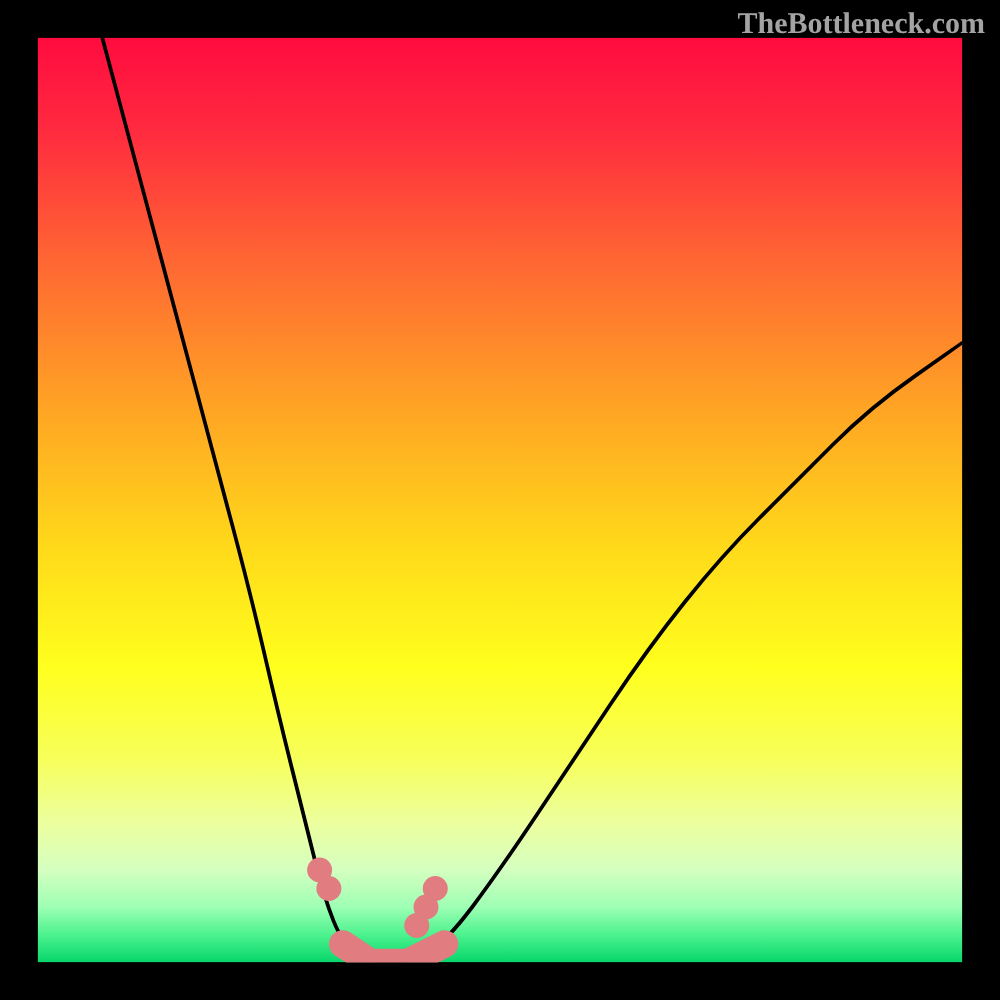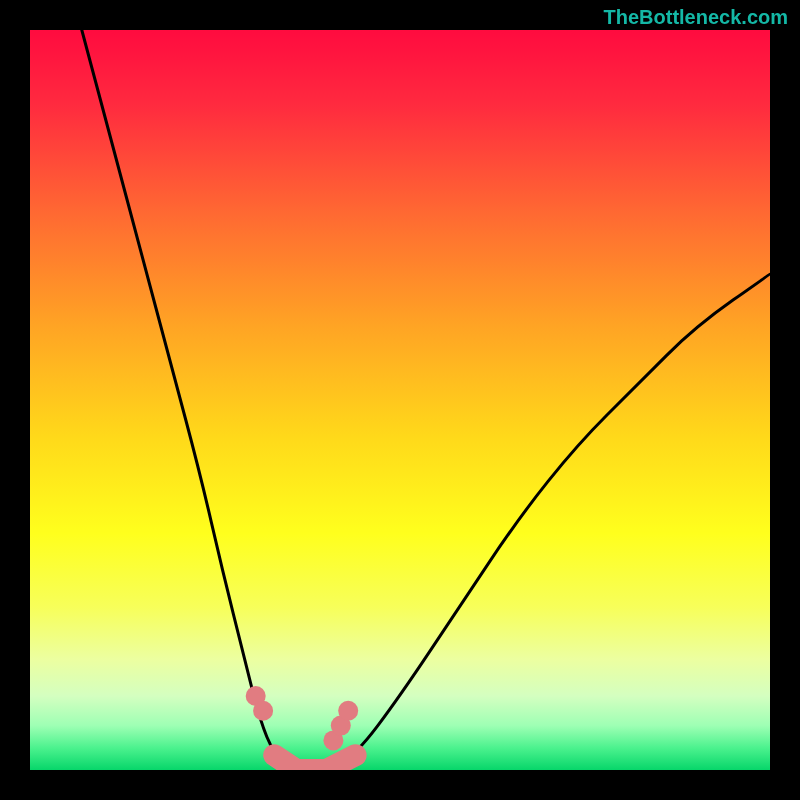--- a/index.html
+++ b/index.html
@@ -26,24 +26,24 @@
   }
   .gradient {
     position: absolute;
     left: 0; top: 0;
     width: 100%; height: 100%;
   }
   .watermark {
     position: absolute;
     top: 6px;
     right: 12px;
-    font-family: Liberation Sans, sans-serif;
-    font-size: 20px;
+    font-family: Liberation Serif, serif;
+    font-size: 24px;
     font-weight: 600;
-    color: #14b8a6;
+    color: #a3a3a3;
     user-select: none;
   }
   svg.curves {
     position: absolute;
     left: 0; top: 0;
     width: 100%; height: 100%;
     overflow: visible;
   }
 </style>
 </head>

